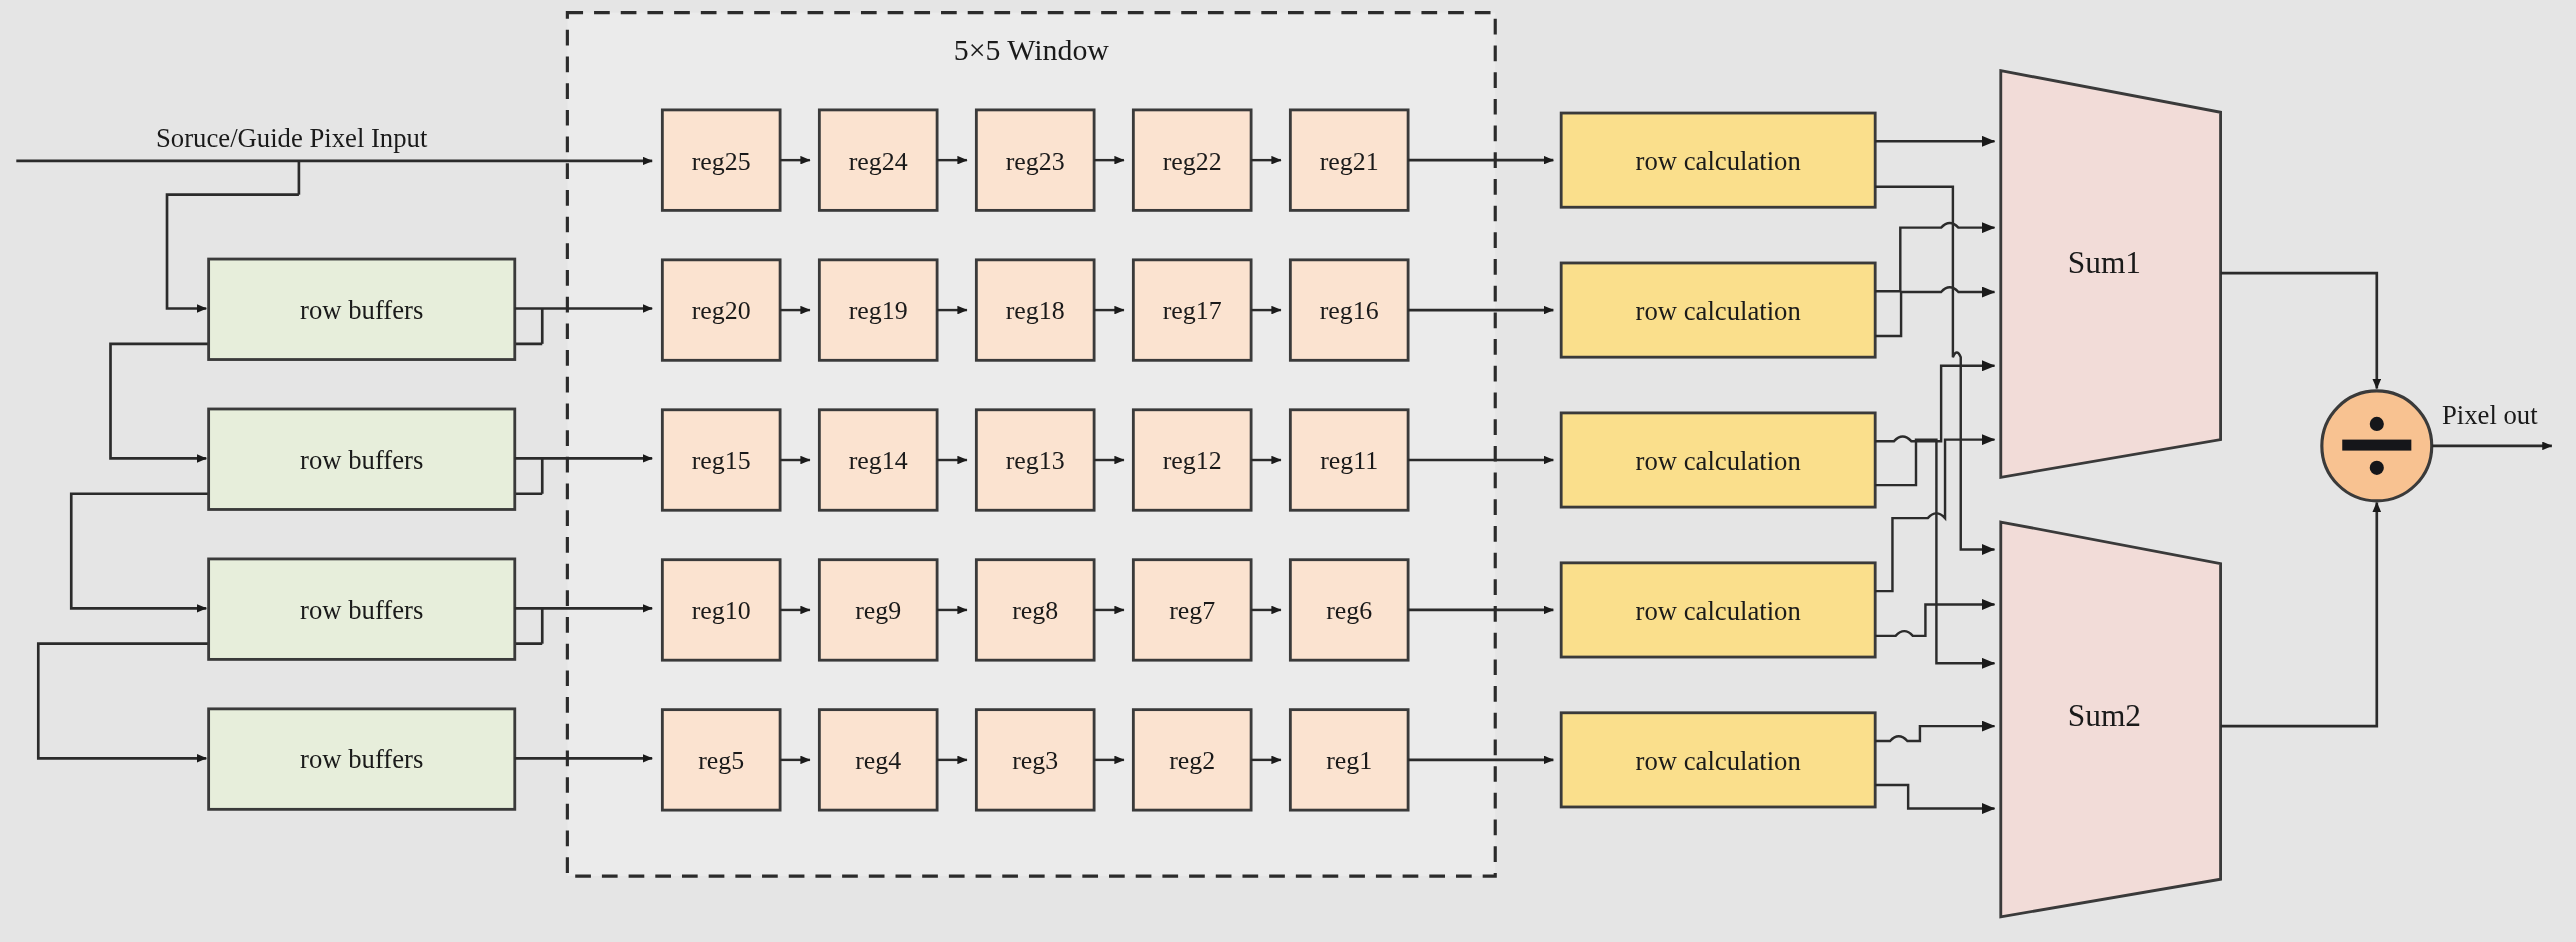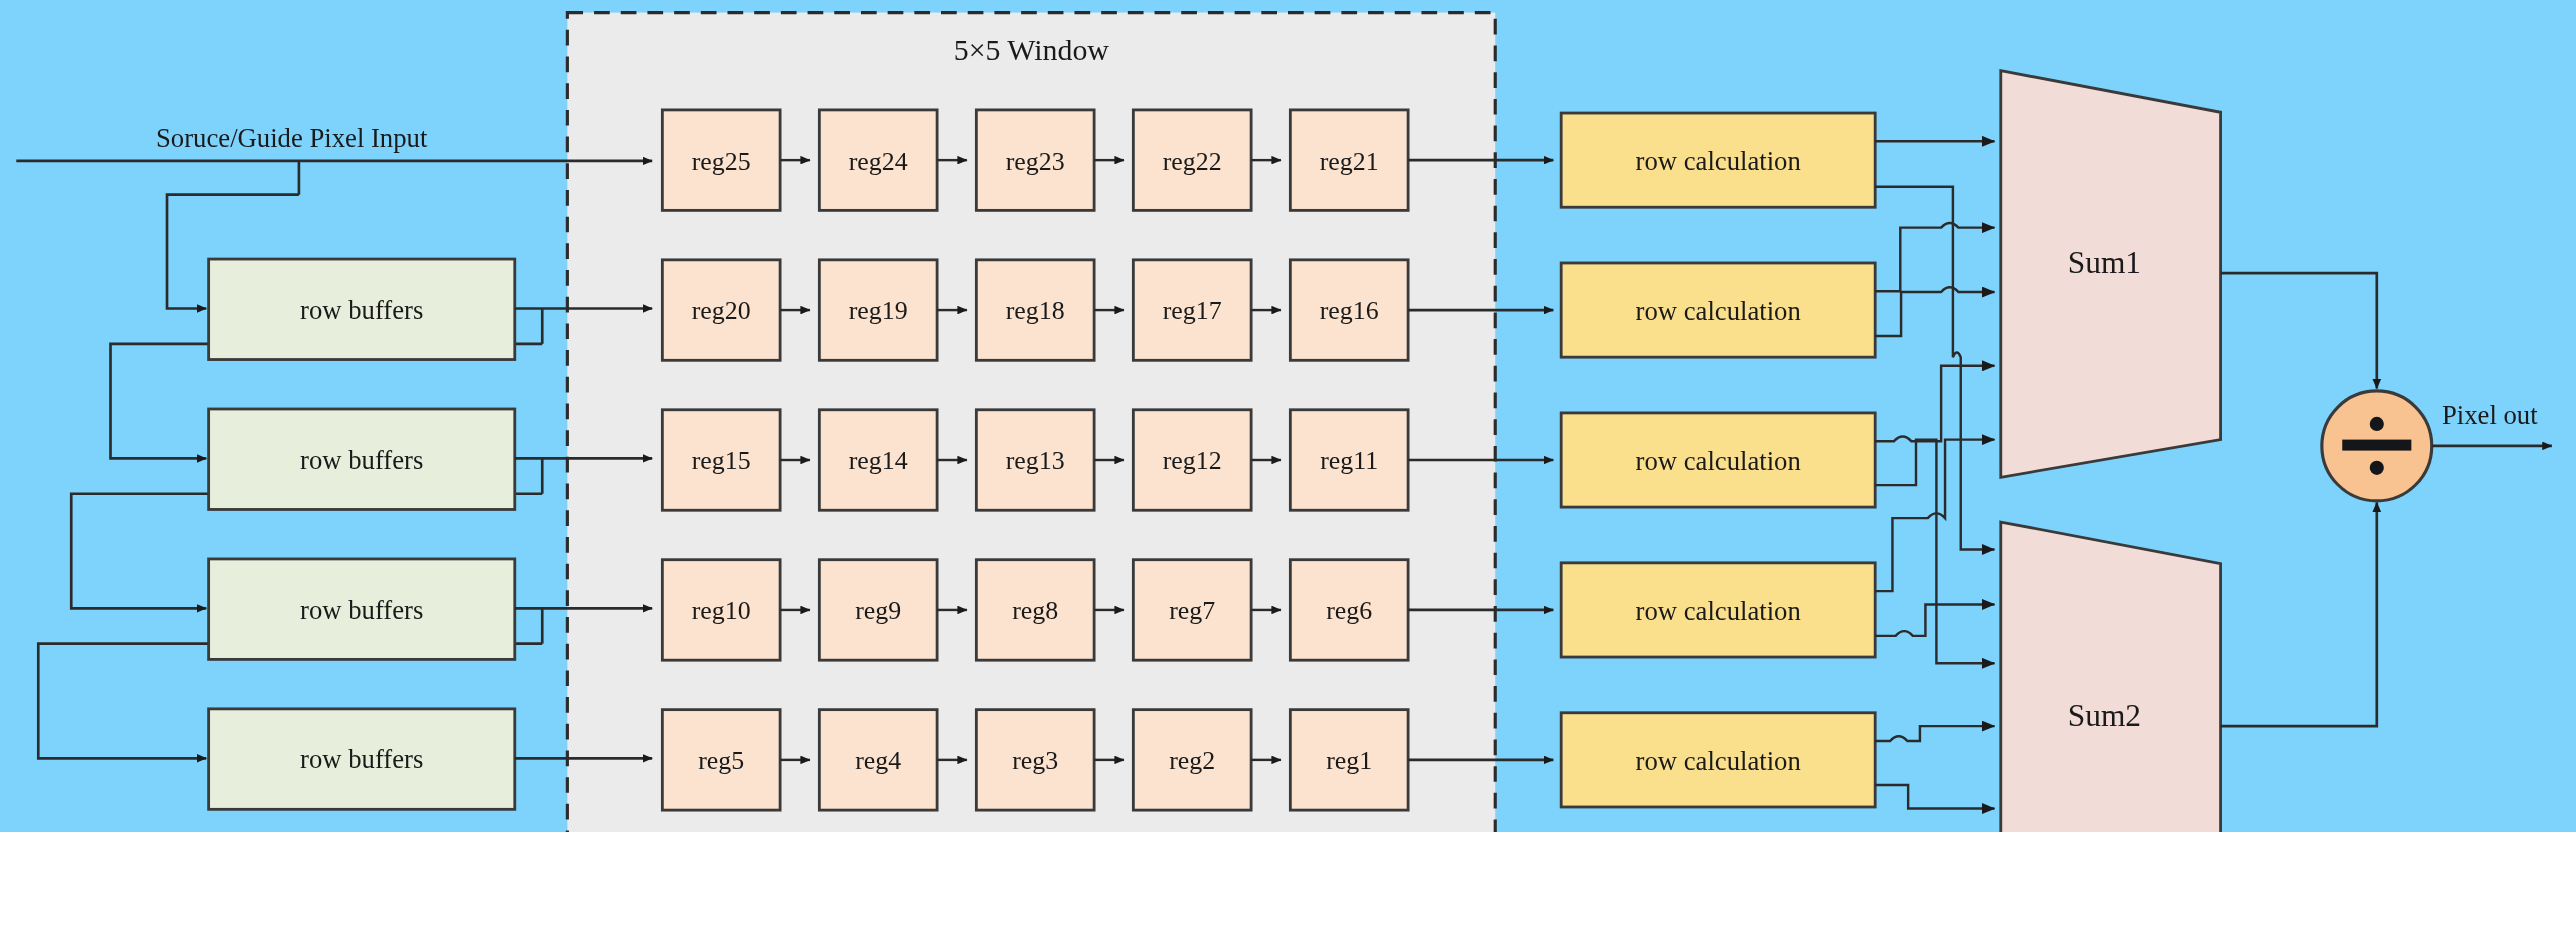--- a/index.html
+++ b/index.html
@@ -1,16 +1,16 @@
 <!DOCTYPE html>
 <html style="font-size:12.6px"><head>
 <meta charset="utf-8">
 <style>
   html,body{margin:0;padding:0;background:#ffffff;}
-  #stage{position:relative;width:2576px;height:832px;background:#7dd3fc;
+  #stage{position:relative;width:2576px;height:942px;background:#e5e5e5;
          font-family:"Liberation Serif","DejaVu Serif",serif;overflow:hidden;}
   svg{position:absolute;top:0;left:0;width:2576px;height:942px;}
   text{font-family:"Liberation Serif","DejaVu Serif",serif;fill:#1a1a1a;}
   .lbl{font-size:34px;}
   .reglbl{font-size:33px;}
   .biglbl{font-size:40px;}
   .titlelbl{font-size:38px;}
   .wire{stroke:#2b2b2b;stroke-width:3.4;fill:none;}
   .wire-thin{stroke:#2b2b2b;stroke-width:3.1;fill:none;}
   .boxline{stroke:#3a3a3a;stroke-width:3.6;}

